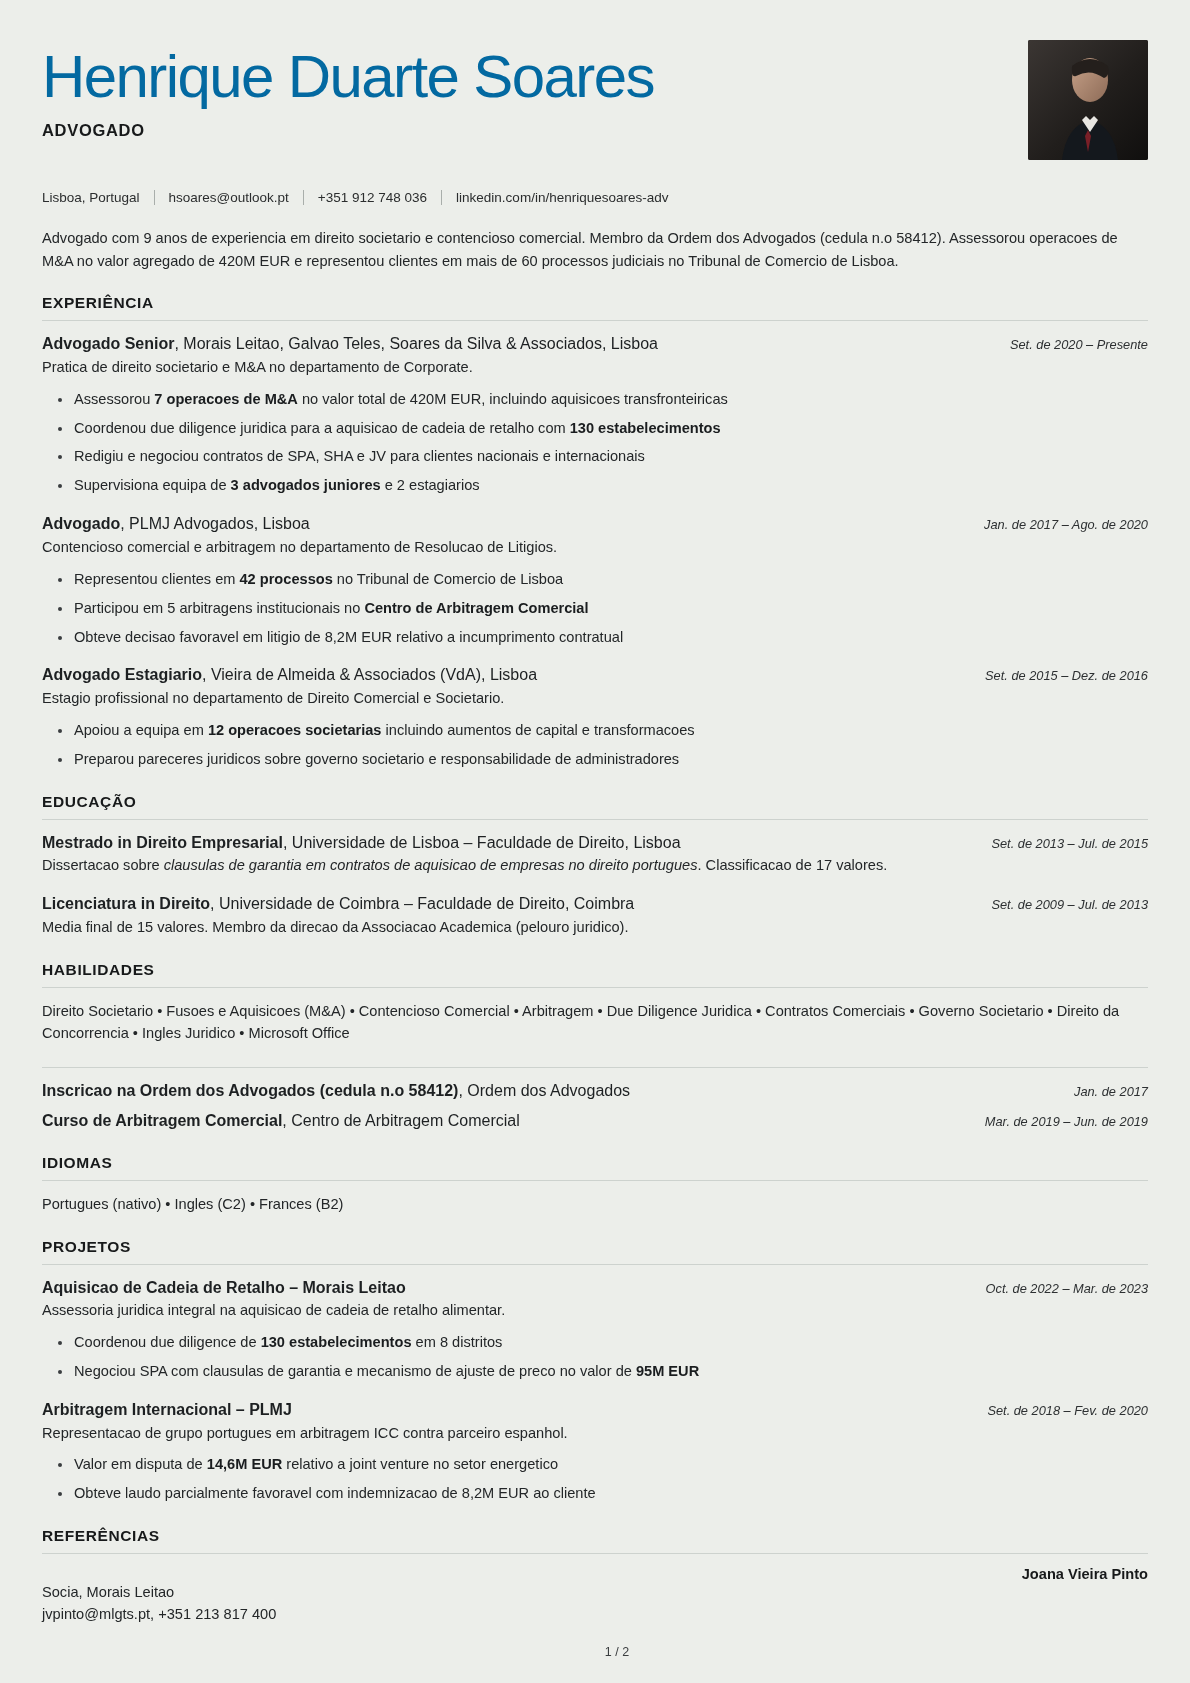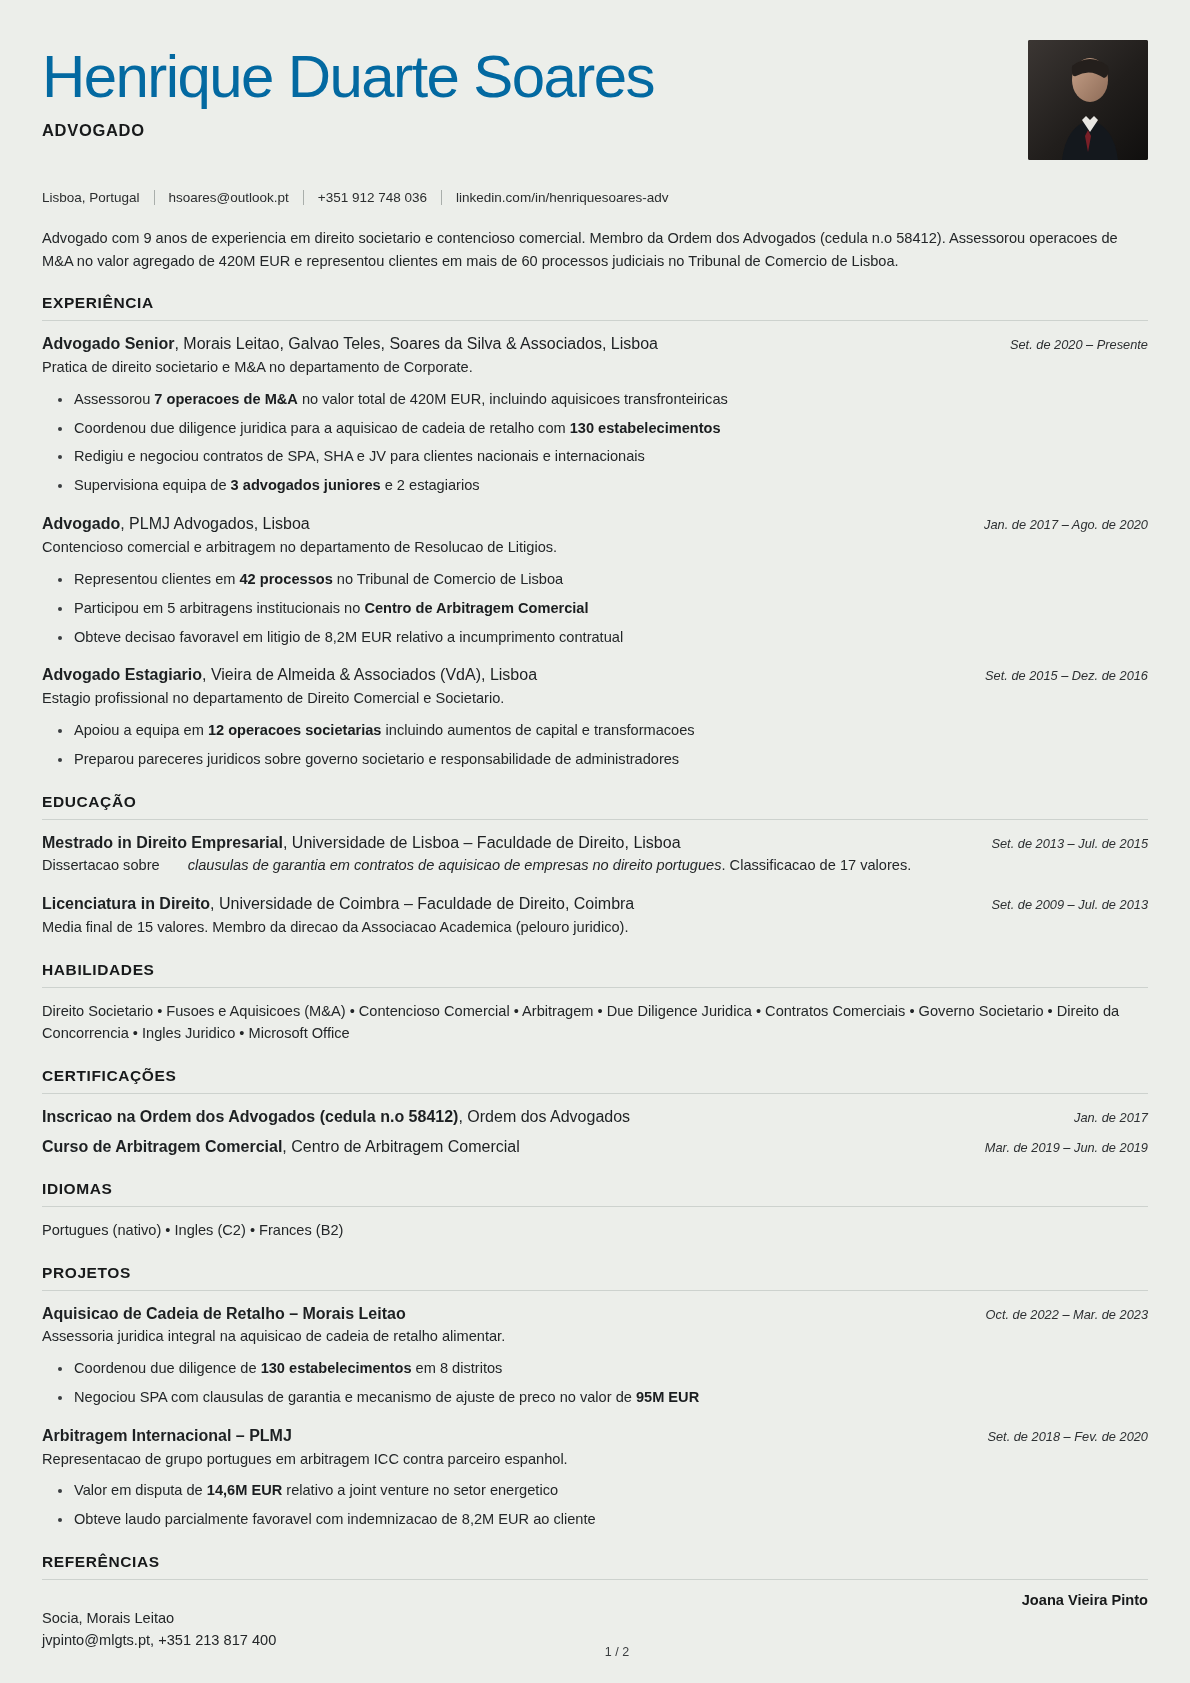--- a/index.html
+++ b/index.html
@@ -119,21 +119,21 @@
     white-space: nowrap;
     flex: 0 0 auto;
     text-align: right;
   }
   .entry-sub {
     font-size: 14.6px;
     color: #232628;
     line-height: 1.5;
     margin-top: 2px;
   }
-  .entry-sub i { font-style: italic; margin-left: 24px; }
+  .entry-sub i { font-style: italic; }
 
   ul.bullets {
     margin: 10px 0 0 0;
     padding-left: 32px;
     list-style: none;
   }
   ul.bullets li {
     position: relative;
     font-size: 14.6px;
     line-height: 1.5;
@@ -300,21 +300,20 @@
       </div>
   </div>
 
   <div class="section">
     <div class="section-title">HABILIDADES</div>
     <div class="section-rule"></div>
     <div class="inline-list">Direito Societario • Fusoes e Aquisicoes (M&amp;A) • Contencioso Comercial • Arbitragem • Due Diligence Juridica • Contratos Comerciais • Governo Societario • Direito da Concorrencia • Ingles Juridico • Microsoft Office</div>
   </div>
 
   <div class="section">
-    <div class="section-title">CERTIFICAÇÕES</div>
     <div class="section-rule"></div>
     <div id="certification-entries">
         <div class="cert-row">
           <div class="entry-title"><b>Inscricao na Ordem dos Advogados (cedula n.o 58412)</b>, Ordem dos Advogados</div>
           <div class="entry-date">Jan. de 2017</div>
         </div>
         <div class="cert-row">
           <div class="entry-title"><b>Curso de Arbitragem Comercial</b>, Centro de Arbitragem Comercial</div>
           <div class="entry-date">Mar. de 2019 – Jun. de 2019</div>
         </div>

